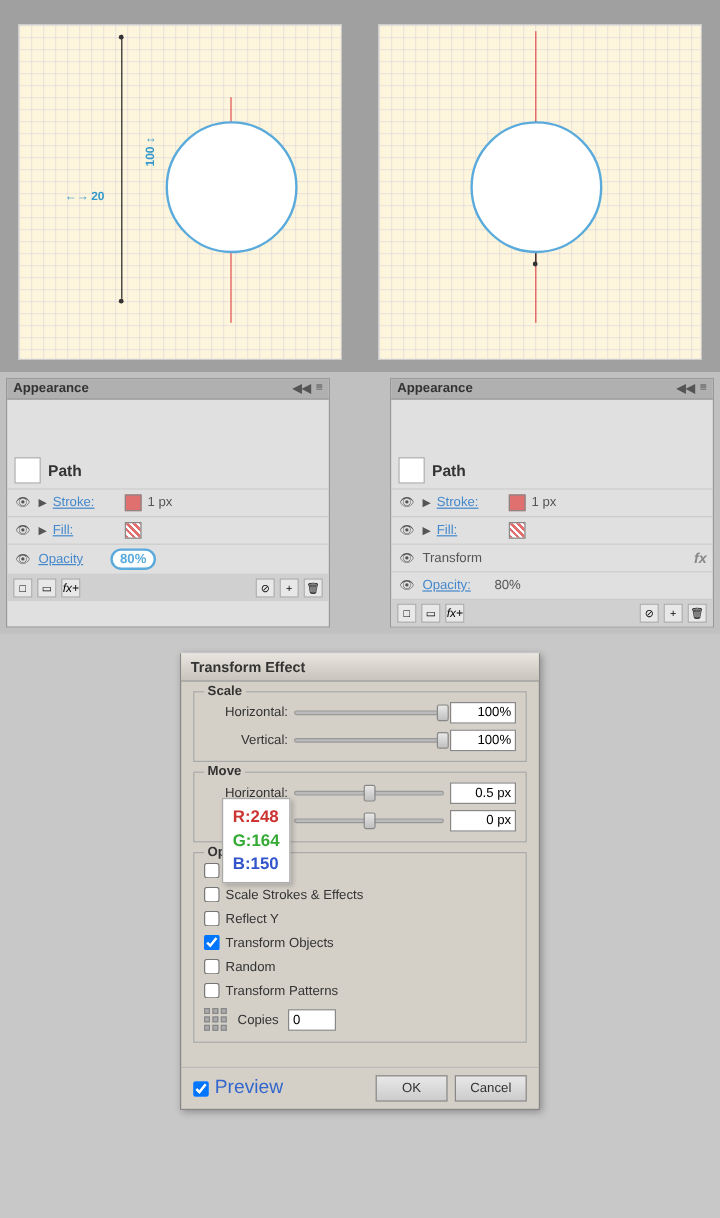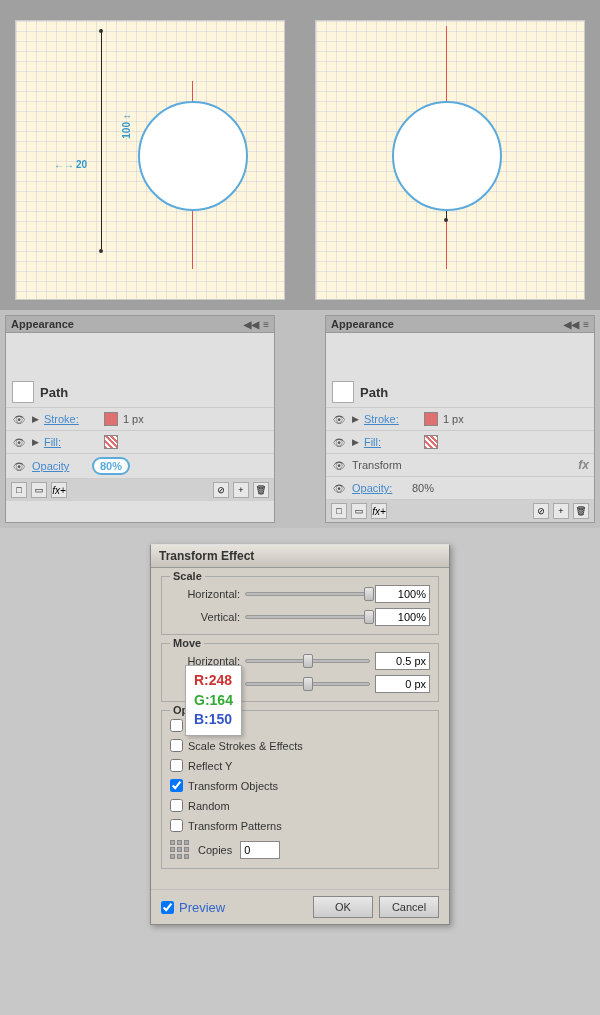--- a/index.html
+++ b/index.html
@@ -620,21 +620,21 @@
           <span class="copies-label">Copies</span>
           <input class="copies-input" value="0" readonly="" style="">
         </div>
       </div>
 
     </div>
 
     <div class="dialog-footer">
       <div class="preview-row">
         <input type="checkbox" checked="" style="border: 2px solid rgb(90, 171, 220);">
-        <span style="color:#3366cc; font-size:13px;">Preview</span>
+        <span style="color:#3366cc; font-size:16px;">Preview</span>
       </div>
       <div style="display:flex; gap:6px;">
         <button class="btn">OK</button>
         <button class="btn">Cancel</button>
       </div>
     </div>
   </div>
 </div>
 
 </body></html>

